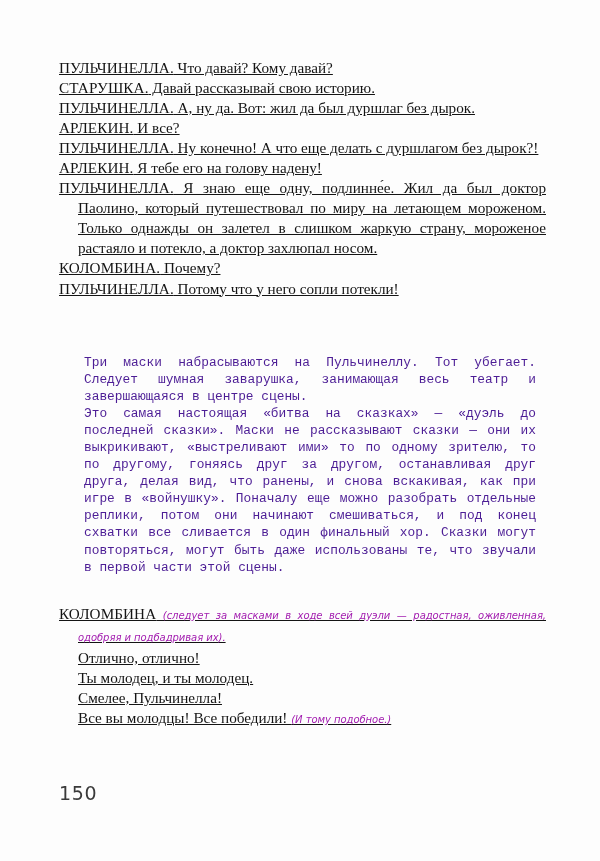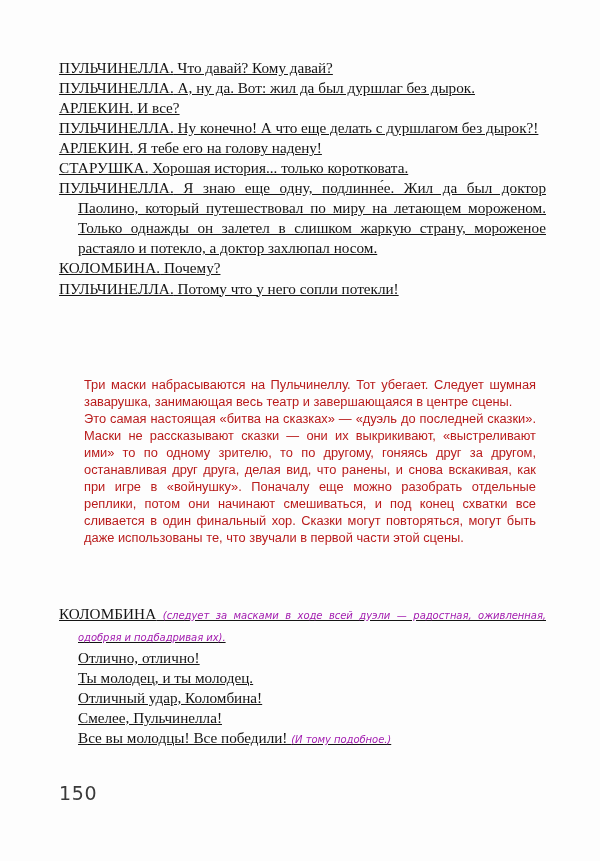--- a/index.html
+++ b/index.html
@@ -64,28 +64,28 @@
     font-style: italic;
     font-size: 10px;
     letter-spacing: -0.05px;
     color: #a21caf;
   }
 
   
   .stage-block {
     position: absolute;
     left: 84px;
-    top: 376px;
+    top: 354px;
     width: 452px;
-    font-family: Liberation Sans, sans-serif;
+    font-family: Liberation Mono, monospace;
     font-size: 12.85px;
     line-height: 17.05px;
     text-align: justify;
     text-justify: inter-word;
-    color: #b91c1c;
+    color: #4c1d95;
   }
   .stage-block p {
     margin: 0;
     padding-left: 0;
     text-indent: 0;
   }
 
   
   .folio {
     position: absolute;
@@ -97,39 +97,38 @@
     color: #3a3a3a;
   }
 </style>
 </head>
 <body>
 
 <div class="page">
 
   <div class="dialogue dialogue-top">
       <p class="speech"><span class="char">ПУЛЬЧИНЕЛЛА.</span><span> Что давай? Кому давай?</span></p>
+      <p class="speech"><span class="char">СТАРУШКА.</span><span> Давай рассказывай свою историю.</span></p>
       <p class="speech"><span class="char">ПУЛЬЧИНЕЛЛА.</span><span> А, ну да. Вот: жил да был дуршлаг без дырок.</span></p>
       <p class="speech"><span class="char">АРЛЕКИН.</span><span> И все?</span></p>
       <p class="speech"><span class="char">ПУЛЬЧИНЕЛЛА.</span><span> Ну конечно! А что еще делать с дуршлагом без дырок?!</span></p>
       <p class="speech"><span class="char">АРЛЕКИН.</span><span> Я тебе его на голову надену!</span></p>
-      <p class="speech"><span class="char">СТАРУШКА.</span><span> Хорошая история... только коротковата.</span></p>
       <p class="speech"><span class="char">ПУЛЬЧИНЕЛЛА.</span><span> Я знаю еще одну, подлинне́е. Жил да был доктор Паолино, который путешествовал по миру на летающем мороженом. Только однажды он залетел в слишком жаркую страну, мороженое растаяло и потекло, а доктор захлюпал носом.</span></p>
       <p class="speech"><span class="char">КОЛОМБИНА.</span><span> Почему?</span></p>
       <p class="speech"><span class="char">ПУЛЬЧИНЕЛЛА.</span><span> Потому что у него сопли потекли!</span></p>
     </div>
 
   <div class="stage-block">
       <p>Три маски набрасываются на Пульчинеллу. Тот убегает. Следует шумная заварушка, занимающая весь театр и завершающаяся в центре сцены.</p>
       <p>Это самая настоящая «битва на сказках» — «дуэль до последней сказки». Маски не рассказывают сказки — они их выкрикивают, «выстреливают ими» то по одному зрителю, то по другому, гоняясь друг за другом, останавливая друг друга, делая вид, что ранены, и снова вскакивая, как при игре в «войнушку». Поначалу еще можно разобрать отдельные реплики, потом они начинают смешиваться, и под конец схватки все сливается в один финальный хор. Сказки могут повторяться, могут быть даже использованы те, что звучали в первой части этой сцены.</p>
     </div>
 
   <div class="dialogue dialogue-bottom">
       <p class="speech"><span class="char">КОЛОМБИНА</span><span class="stage-inline"> (следует за масками в ходе всей дуэли — радостная, оживленная, одобряя и подбадривая их).</span></p>
       <p class="speech indented"><span>Отлично, отлично!</span></p>
       <p class="speech indented"><span>Ты молодец, и ты молодец.</span></p>
-      <p class="speech indented"><span>Отличный удар, Коломбина!</span></p>
       <p class="speech indented"><span>Смелее, Пульчинелла!</span></p>
       <p class="speech indented"><span>Все вы молодцы! Все победили! </span><span class="stage-inline">(И тому подобное.)</span></p>
     </div>
 
   <div class="folio">150</div>
 
 </div>
 
 </body></html>

